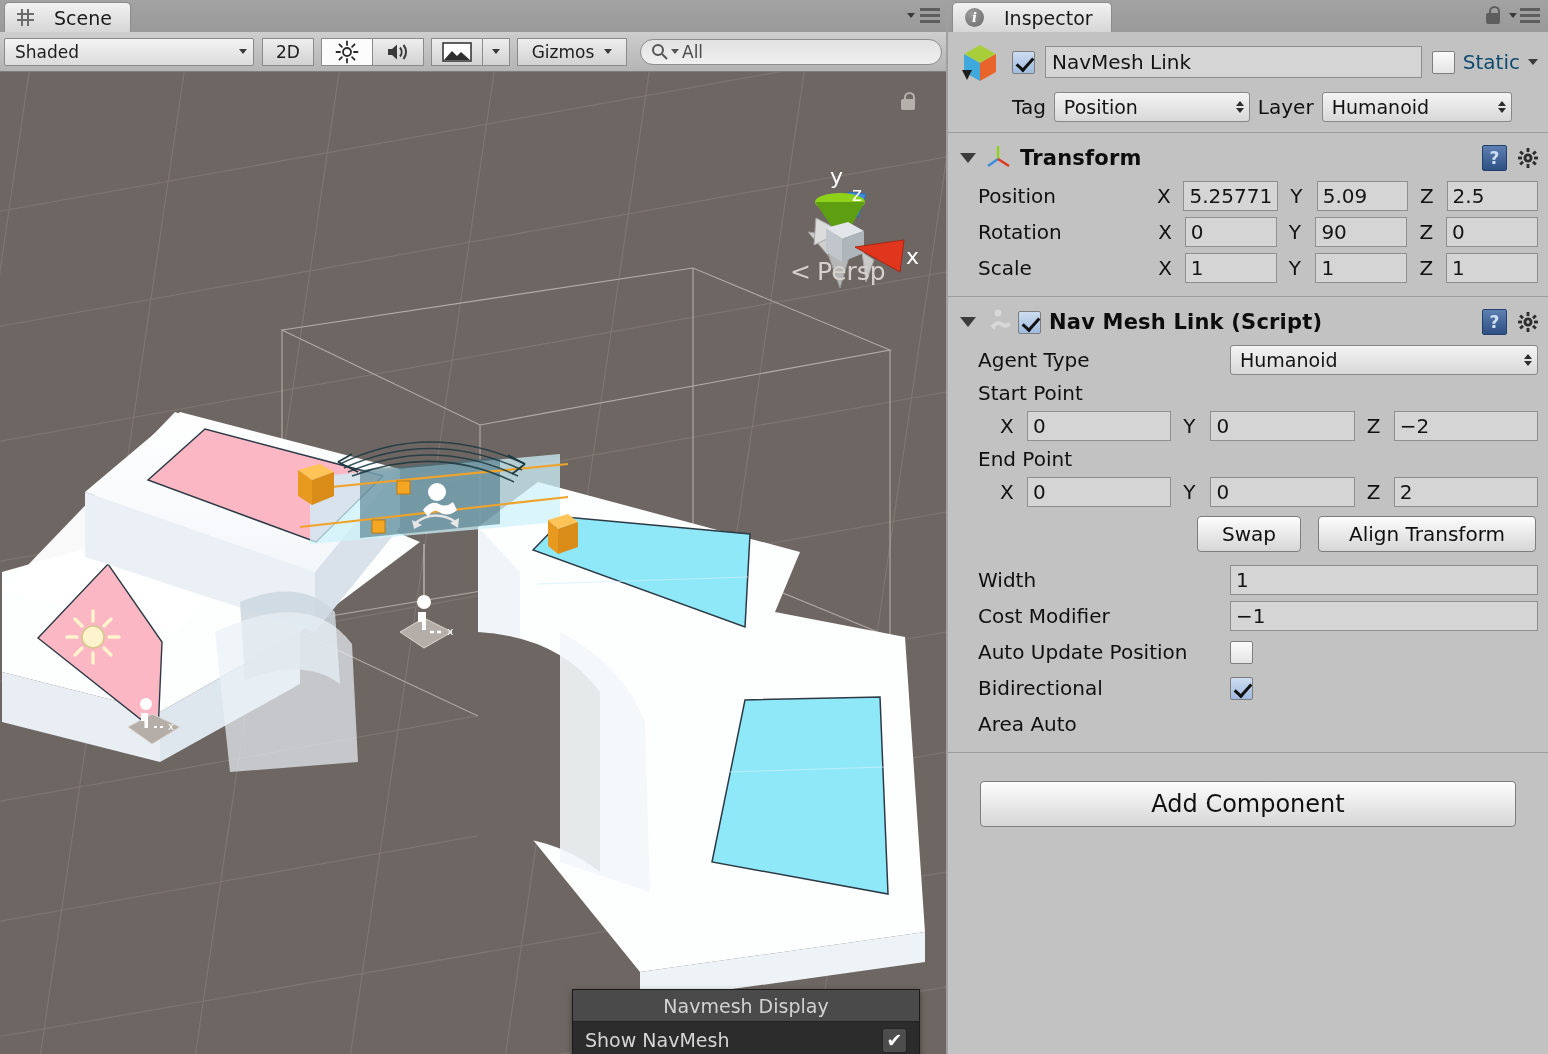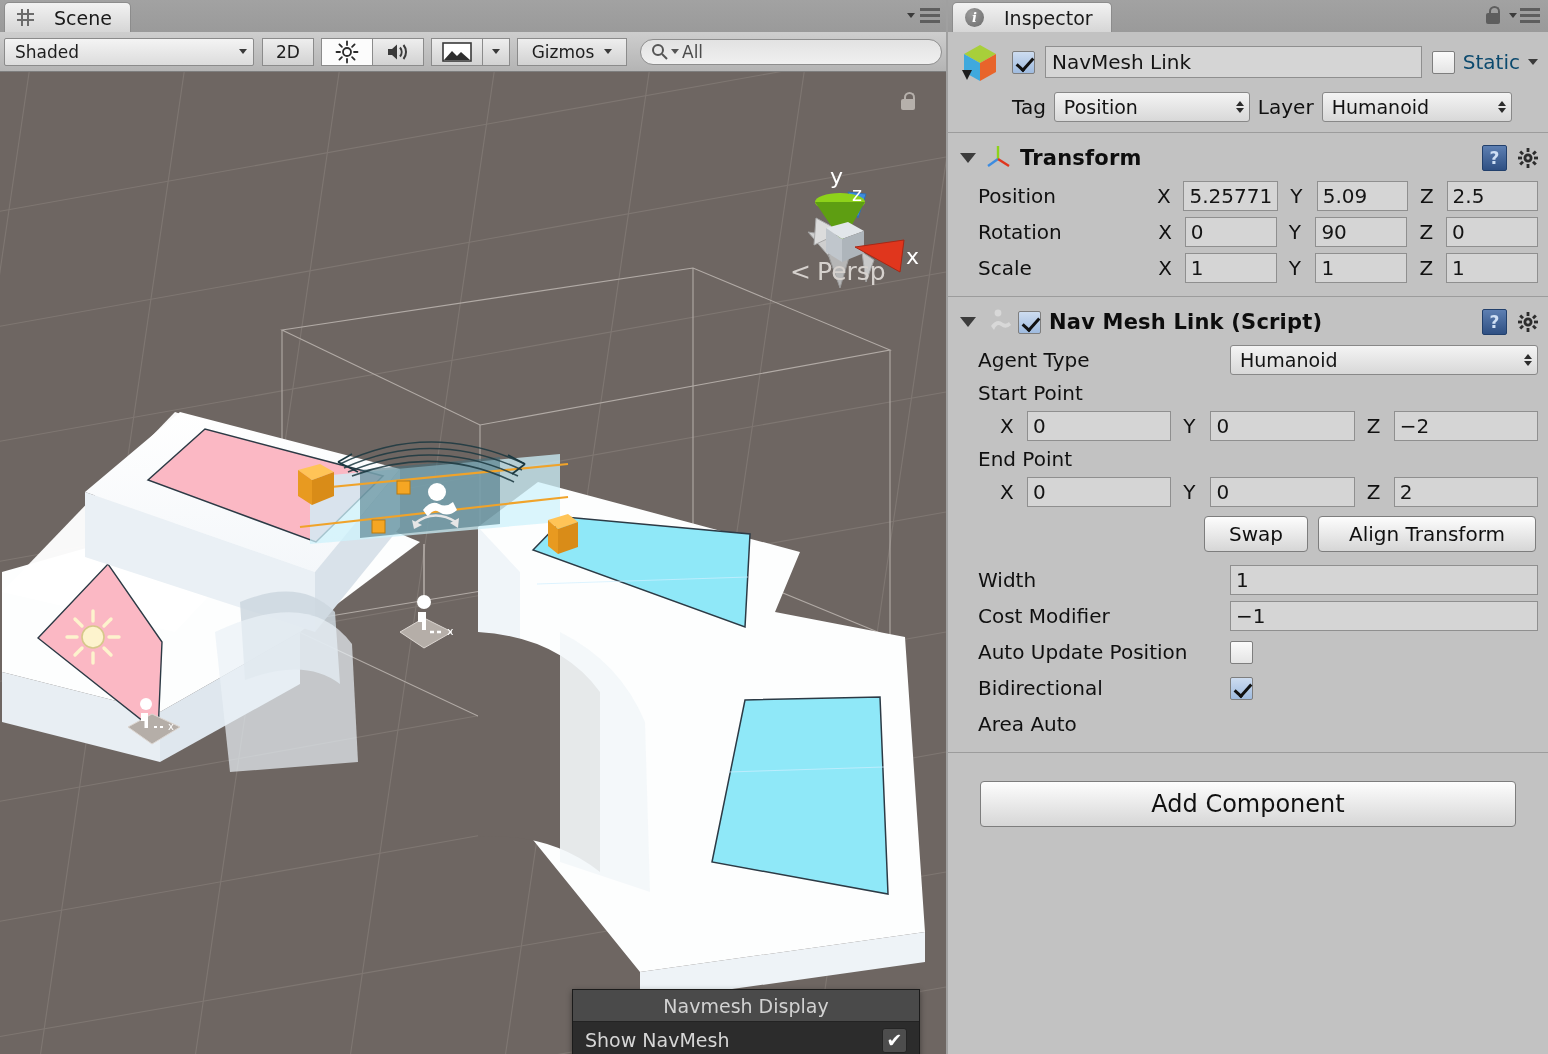--- a/index.html
+++ b/index.html
@@ -850,21 +850,21 @@
           <span class="axis-lbl">Y</span>
           <span class="ui-num" style="width:152px">
               <span>0</span>
             </span>
           <span class="axis-lbl">Z</span>
           <span class="ui-num" style="width:152px">
               <span>2</span>
             </span>
         </div>
 
-        <div class="prop-row" style="justify-content:flex-end;padding-right:12px;gap:10px;height:48px">
+        <div class="prop-row" style="justify-content:flex-end;padding-right:12px;gap:17px;height:48px">
           <span class="ui-button" style="width:104px">
             <span>Swap</span>
           </span>
           <span class="ui-button" style="width:218px">
             <span>Align Transform</span>
           </span>
         </div>
 
         <div class="prop-row" style="margin-top:4px">
           <span class="prop-label" style="width:240px">Width</span>

